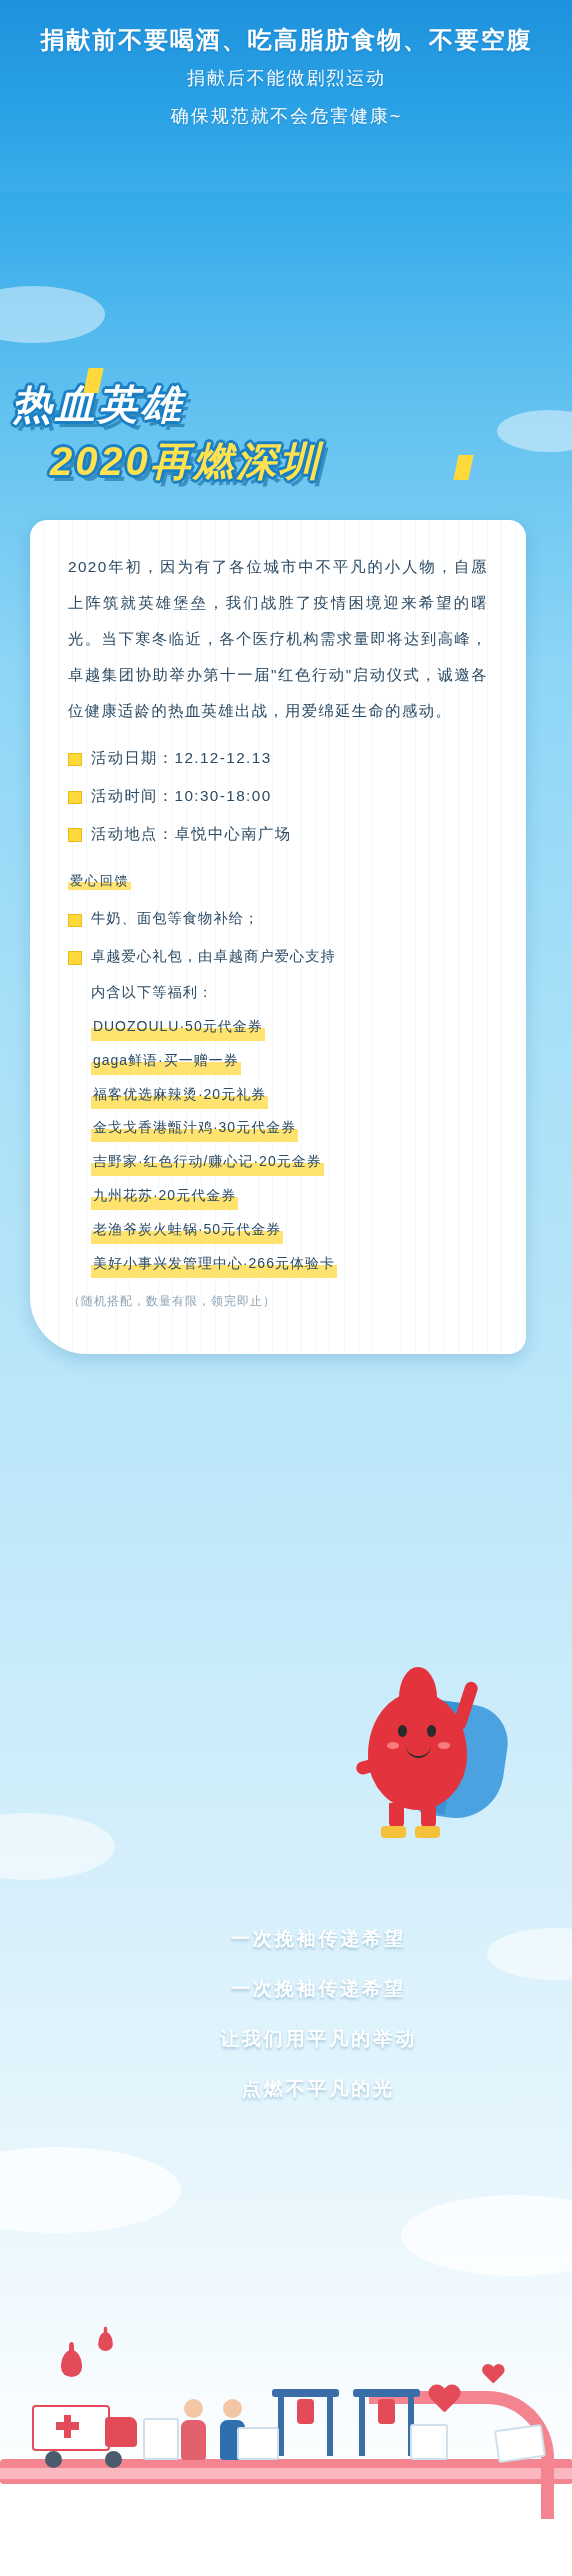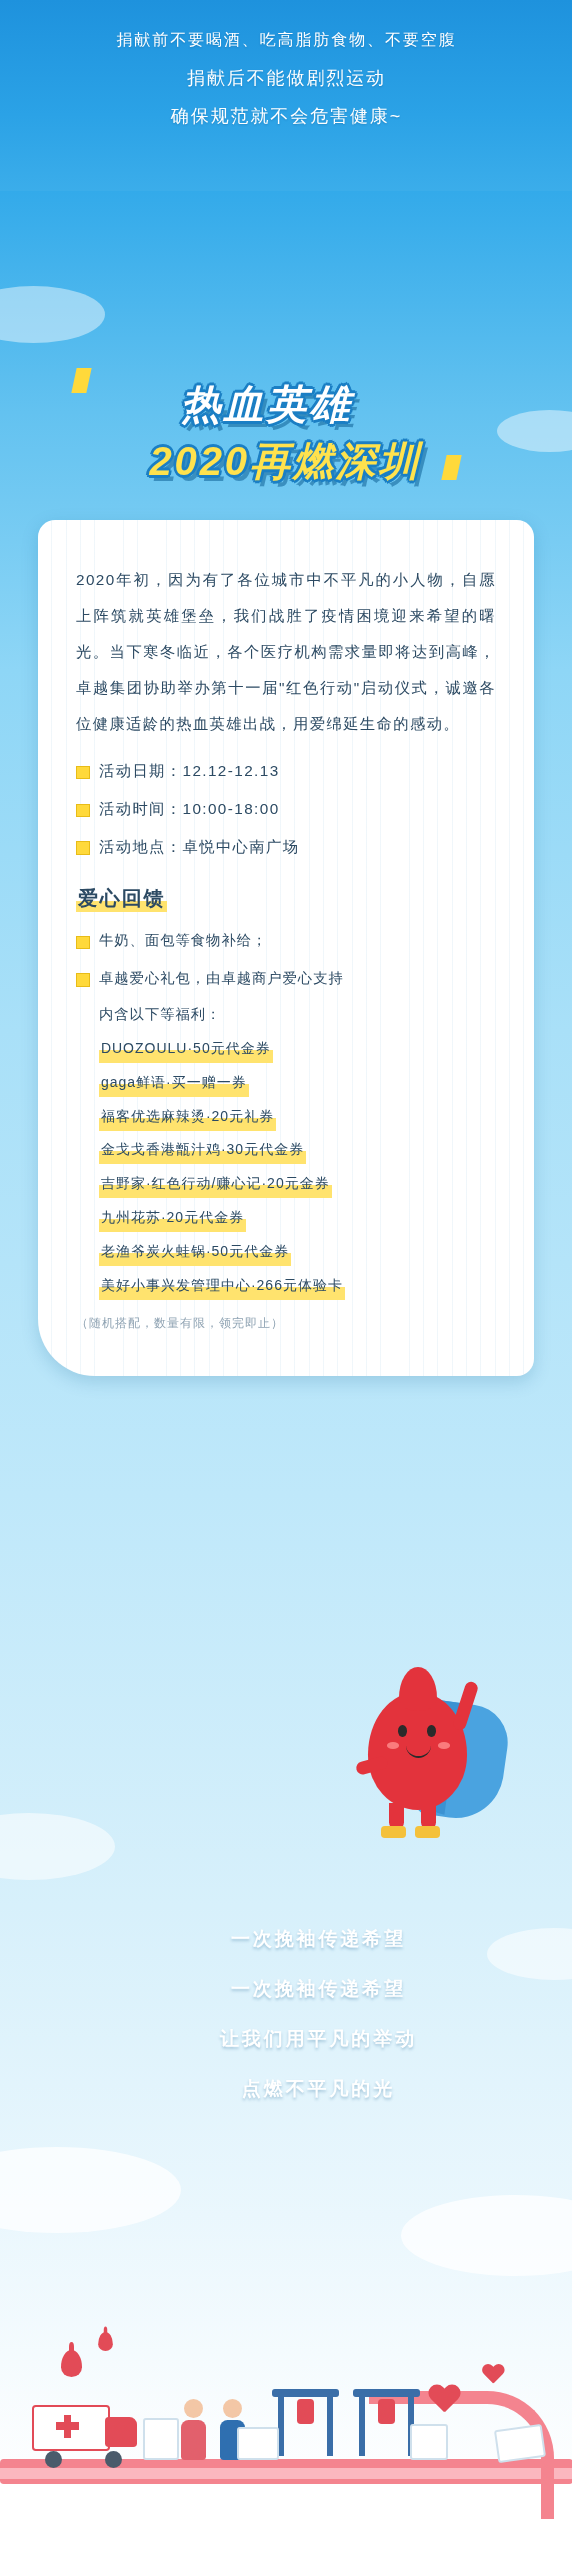--- a/index.html
+++ b/index.html
@@ -29,31 +29,31 @@
     position:absolute;top:0;left:0;width:573px;height:191px;
     background:linear-gradient(180deg,#1e92dd 0%,#2ba2e6 60%,#3badea 100%);
   }
   .top-lines{
     position:relative;
     padding-top:21px;
     text-align:center;
   }
   .top-lines div{
     color:#ffffff;
-    font-size:16px;
+    font-size:24px;
     letter-spacing:1.9px;
     line-height:38px;
-    font-weight:normal;
+    font-weight:bold;
     text-shadow:0 1px 1.9px rgba(0,60,110,.25);
   }
   .top-lines div:nth-child(2),.top-lines div:nth-child(3){font-size:18px;font-weight:normal;}
 
   
   .headline{
-    position:absolute;top:377px;left:0;width:533px;text-align:center;
+    position:absolute;top:377px;left:12px;width:533px;text-align:left;
   }
   .hl-1,.hl-2{
     display:inline-block;
     font-size:40px;
     font-weight:bold;
     letter-spacing:2.9px;
     font-style:italic;
     color:#ffffff;
     text-shadow:
       2.9px 0 0 #1b7fc4, -2.9px 0 0 #1b7fc4, 0 2.9px 0 #1b7fc4, 0 -2.9px 0 #1b7fc4,
@@ -66,26 +66,26 @@
     width:15.3px;height:25px;
     background:#ffd93b;
     transform:skewX(-12deg);
   }
   .hl-mark.m1{left:74px;top:-9.5px;}
   .hl-mark.m2{right:74px;top:78px;background:#ffd93b;}
 
   
   .card{
     position:absolute;
-    left:38px;top:520px;
+    left:30px;top:520px;
     width:496px;
     background:#ffffff;
     border-radius:17px 17px 17px 57px;
     box-shadow:0 5.7px 17px rgba(13,86,140,.18);
-    padding:42px 38px 44px 38px;
+    padding:29px 38px 44px 38px;
     box-sizing:border-box;
     background-image:repeating-linear-gradient(90deg,rgba(0,0,0,0) 0px,rgba(0,0,0,0) 13.4px,rgba(225,238,246,.5) 13.4px,rgba(225,238,246,.5) 14.3px);
   }
   .card:before{
     content:"";position:absolute;left:-11.5px;top:29px;width:13.4px;height:88%;
     background:#c7e6f7;border-radius:9.5px 0 0 38px;z-index:-1;
   }
   .para{
     color:#2c4a63;
     font-size:15.3px;
@@ -98,21 +98,21 @@
     display:flex;align-items:flex-start;gap:9.5px;
     color:#2c4a63;font-size:15.3px;line-height:32px;letter-spacing:1.4px;
     margin:5.7px 0;
   }
   .sq{
     width:11.5px;height:11.5px;background:#ffd93b;border:1px solid #e8bc18;
     display:inline-block;margin-top:10.5px;flex:0 0 auto;
   }
   .section-title{
     display:inline-block;
-    color:#2c4a63;font-size:20px;letter-spacing:1.9px;font-weight:bold;
+    color:#2c4a63;font-size:13px;letter-spacing:1.9px;font-weight:normal;
     margin:17px 0 5.7px 0;
     background:linear-gradient(180deg,rgba(255,255,255,0) 58%,#ffe36e 58%,#ffe36e 100%);
     padding:0 1.9px;
     text-align:right;
   }
   .bullet{
     display:flex;gap:9.5px;color:#2c4a63;font-size:14.3px;line-height:30.5px;letter-spacing:1px;margin:7px 0;
   }
   .perk-list{margin:1.9px 0 0 23px;}
   .perk{
@@ -232,21 +232,21 @@
 
   <div class="card">
     <p class="para">2020年初，因为有了各位城市中不平凡的小人物，自愿上阵筑就英雄堡垒，我们战胜了疫情困境迎来希望的曙光。当下寒冬临近，各个医疗机构需求量即将达到高峰，卓越集团协助举办第十一届"红色行动"启动仪式，诚邀各位健康适龄的热血英雄出战，用爱绵延生命的感动。</p>
 
     <div class="info-line">
       <span class="sq"></span>
       <span>活动日期：12.12-12.13</span>
     </div>
     <div class="info-line">
       <span class="sq"></span>
-      <span>活动时间：10:00-18:00</span>
+      <span>活动时间：10:30-18:00</span>
     </div>
     <div class="info-line">
       <span class="sq"></span>
       <span>活动地点：卓悦中心南广场</span>
     </div>
 
     <div class="section-title">爱心回馈</div>
 
     <div class="bullet">
       <span class="sq"></span>

